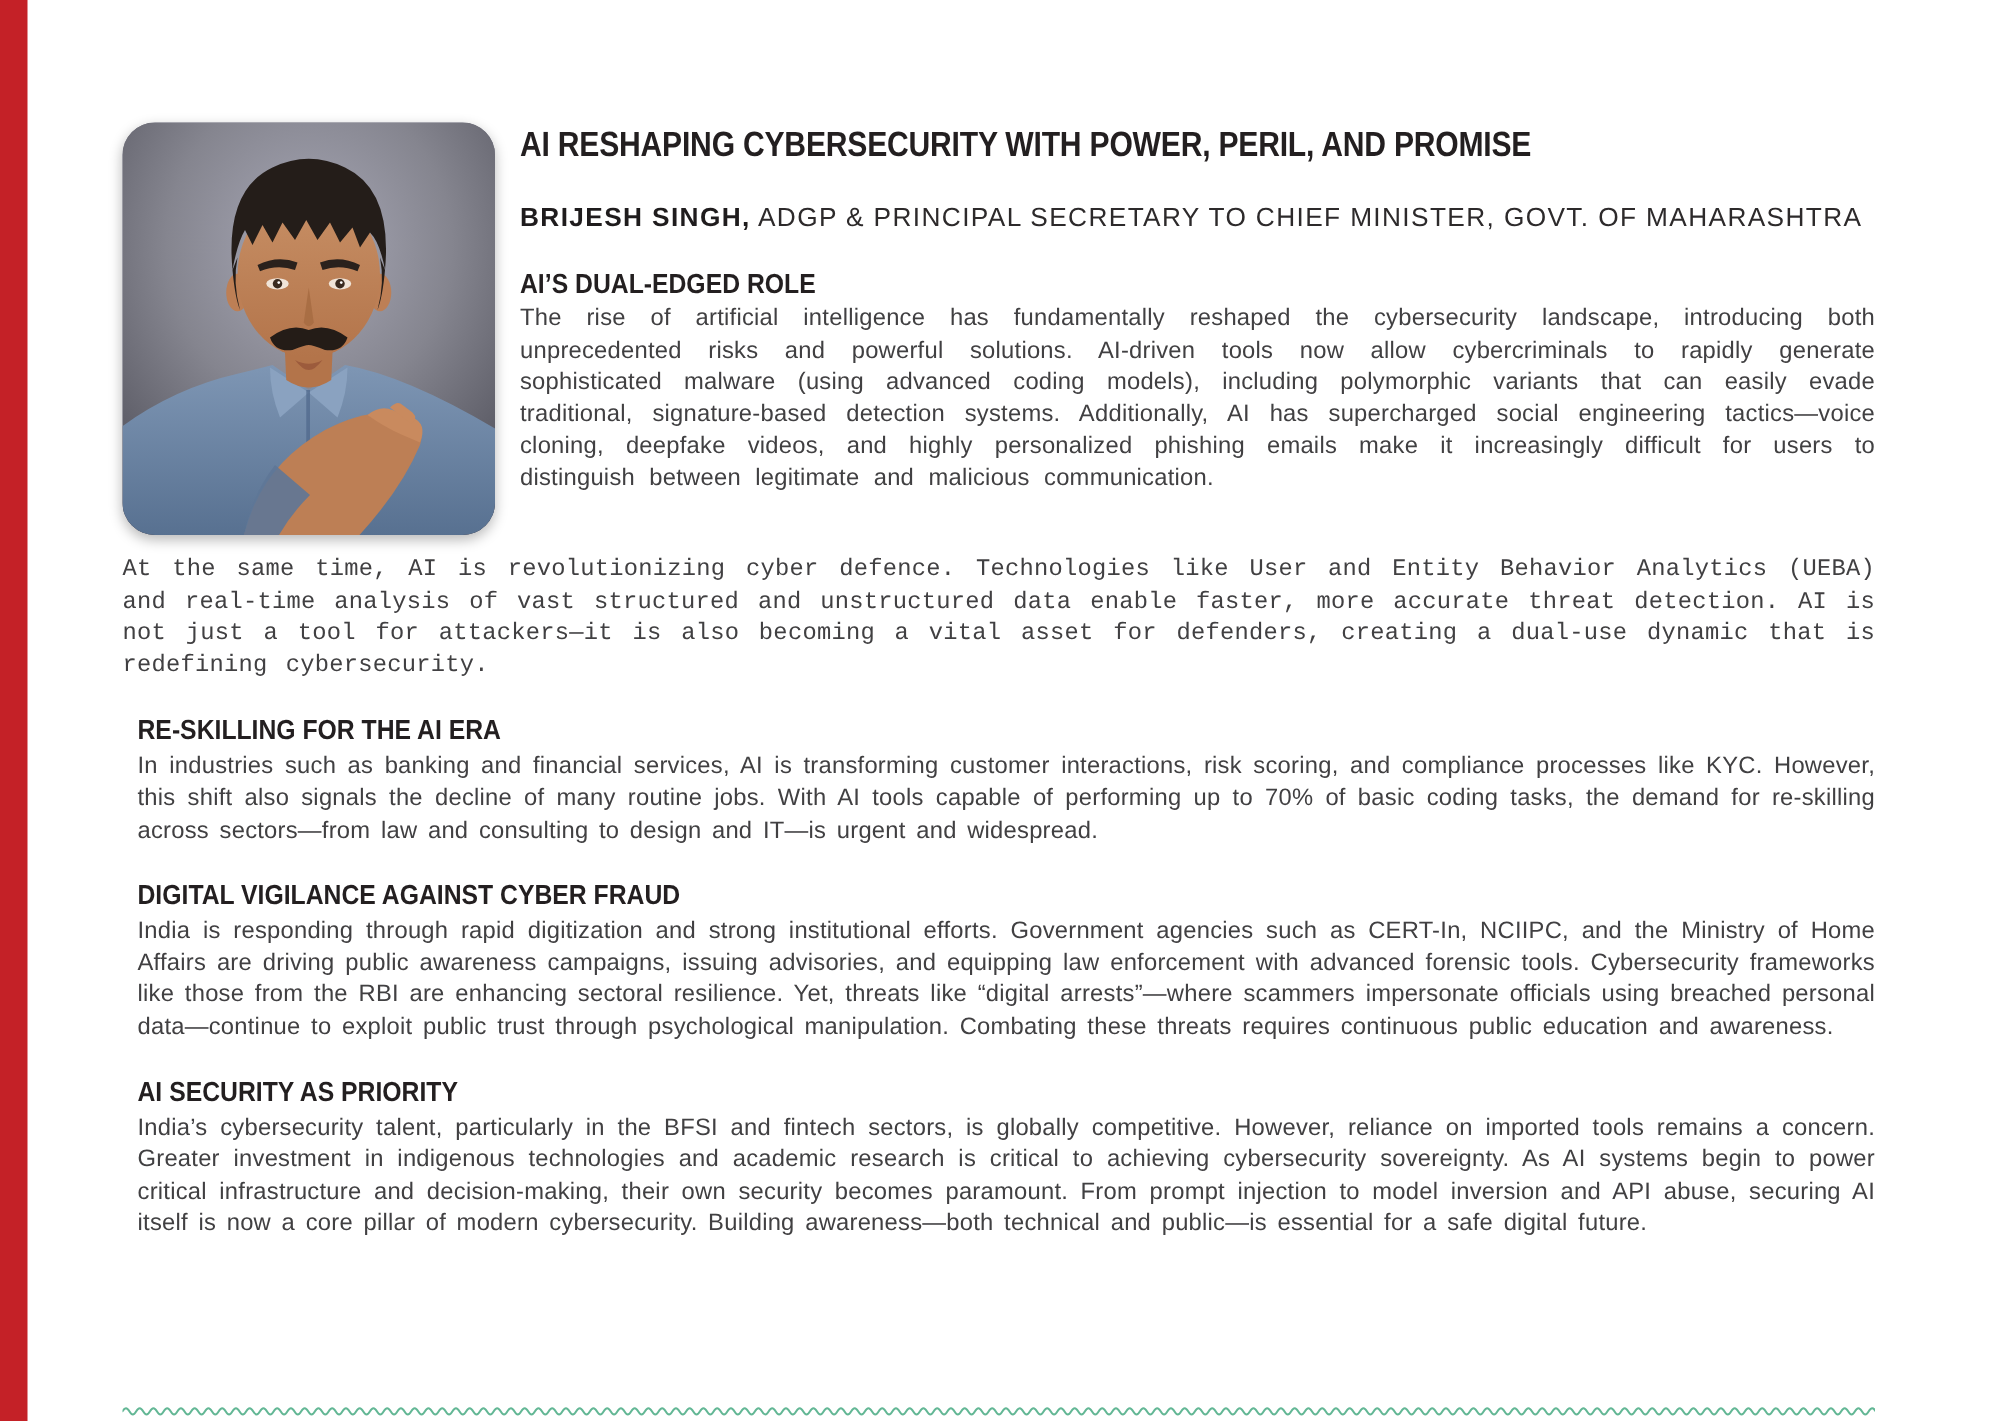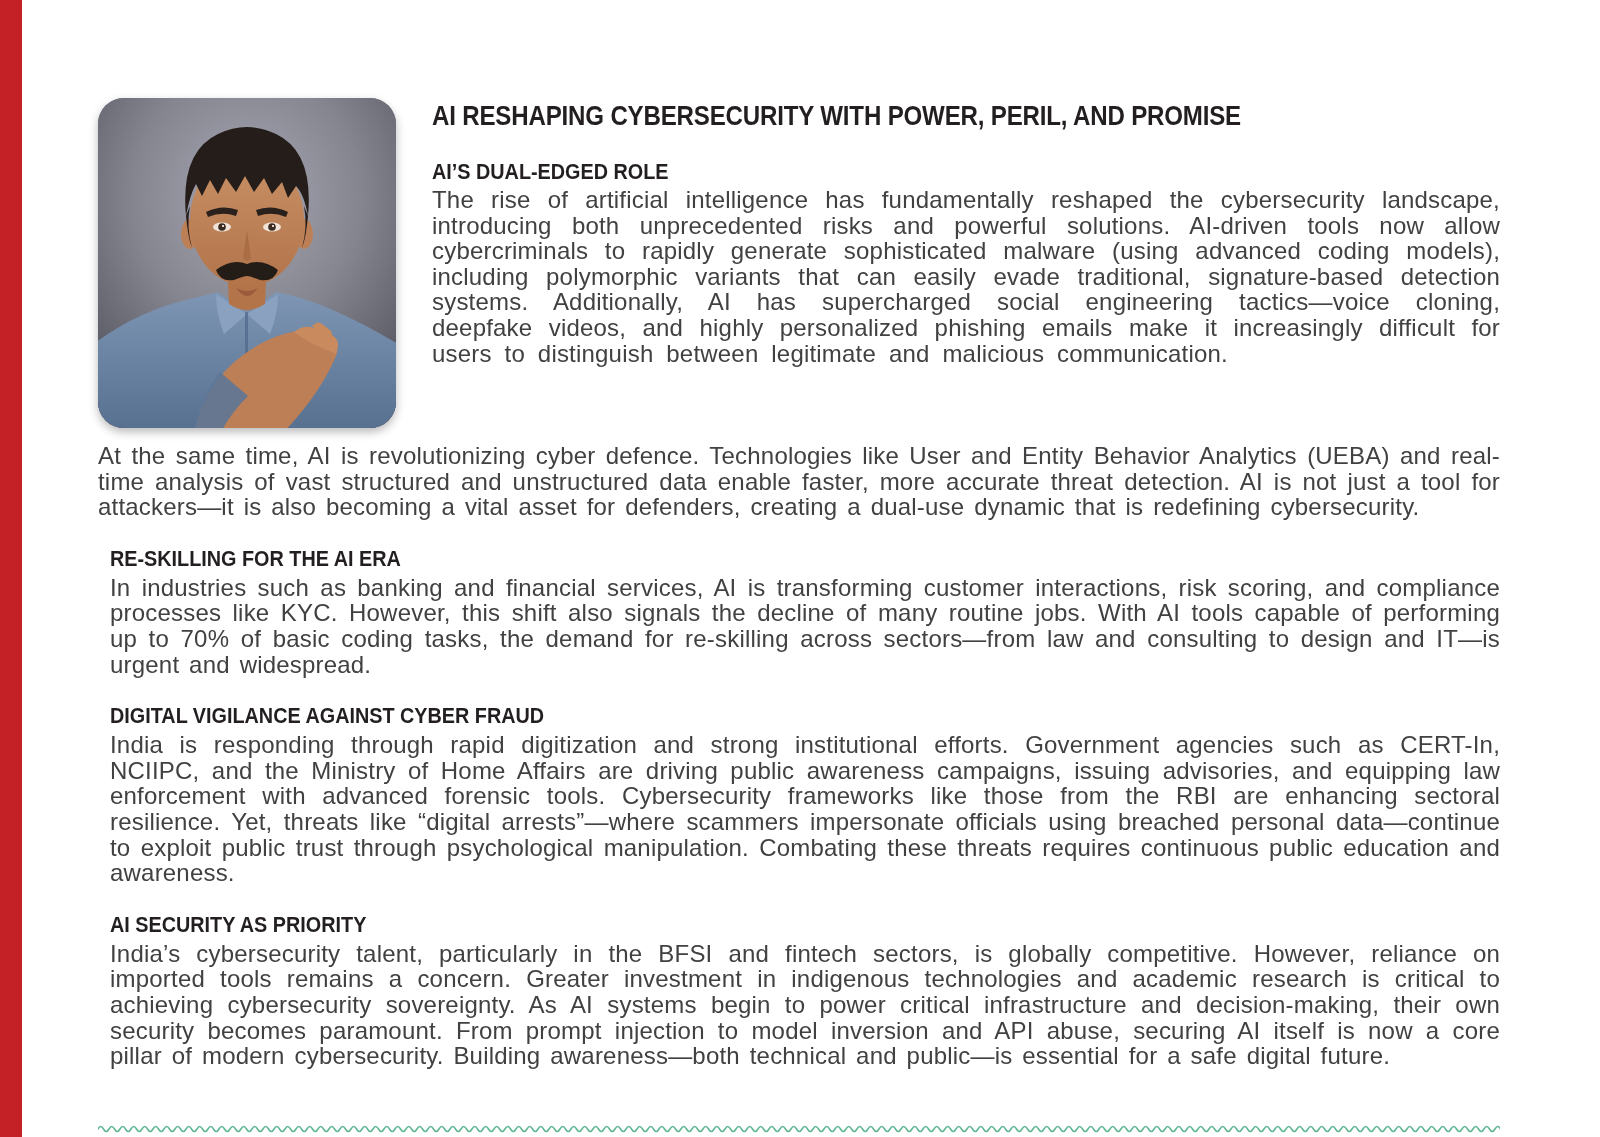--- a/index.html
+++ b/index.html
@@ -11,21 +11,21 @@
     font-family: "Liberation Sans", sans-serif;
     color: #414042;
   }
   .accent-bar {
     position: absolute; left: 0; top: 0;
     width: 22px; height: 1137px;
   }
   .content {
     position: absolute; left: 98px; top: 98px; width: 1402px;
   }
-  .lead { display: flex; gap: 36px; min-height: 330px; }
+  .lead { display: flex; gap: 20px; min-height: 330px; }
   .photo-frame {
     flex: none;
     width: 298px; height: 330px;
     border-radius: 26px;
     overflow: hidden;
     box-shadow: 0 4px 10px rgba(0,0,0,0.28);
     background: #6b6b7a;
   }
   .photo-frame svg { display: block; width: 100%; height: 100%; }
   .lead-text { flex: 1; min-width: 0; }
@@ -53,28 +53,28 @@
     font-weight: 700;
     color: #231f20;
     letter-spacing: 0;
     transform: scaleX(0.9); transform-origin: left center;
     white-space: nowrap;
     margin: 0;
   }
   .lead .section-heading { margin-top: 27px; }
   .body-text {
     margin: 2px 0 0 0;
-    font-size: 24px; line-height: 25.6px;
+    font-size: 19px; line-height: 25.6px;
     text-align: justify;
     letter-spacing: 0.2px;
     word-spacing: 3px;
     color: #414042;
   }
   .lead .body-text { word-spacing: 6px; }
-  .continuation { margin-top: 15px; }
+  .continuation { margin-top: 15px; font-family: Liberation Mono, monospace; }
   .article-section { margin-top: 26px; margin-left: 12px; }
   .article-section .body-text { margin-top: 3px; }
   .wave-divider {
     position: absolute; left: 98px; bottom: 2px;
     width: 1402px; height: 13px;
   }
 </style>
 </head>
 <body>
 
@@ -139,20 +139,23 @@
 
         <path d="M96,336 Q108,276 162,246 Q196,228 222,234 Q244,240 238,258 Q222,296 184,336 Z" fill="#bd7f55"></path>
         <path d="M196,234 Q206,226 216,230 L232,236 Q244,241 238,256 L224,250 Q210,244 196,234 Z" fill="#c98a5e"></path>
         <path d="M214,228 q6,-6 10,-2 l8,6 q5,5 -1,9 Z" fill="#c98a5e"></path>
         <path d="M96,336 Q102,300 122,274 L150,298 Q132,316 122,336 Z" fill="#5e7797" opacity="0.9"></path>
       </svg>
     </div>
 
     <div class="lead-text">
       <h1 class="page-title">AI RESHAPING CYBERSECURITY WITH POWER, PERIL, AND PROMISE</h1>
+      <div class="byline">
+        <span class="byline-name">BRIJESH SINGH,</span><span> ADGP &amp; PRINCIPAL SECRETARY TO CHIEF MINISTER, GOVT. OF MAHARASHTRA</span>
+      </div>
       <h2 class="section-heading">AI’S DUAL-EDGED ROLE</h2><br>
       <p class="body-text">The rise of artificial intelligence has fundamentally reshaped the cybersecurity landscape, introducing both unprecedented risks and powerful solutions. AI-driven tools now allow cybercriminals to rapidly generate sophisticated malware (using advanced coding models), including polymorphic variants that can easily evade traditional, signature-based detection systems. Additionally, AI has supercharged social engineering tactics—voice cloning, deepfake videos, and highly personalized phishing emails make it increasingly difficult for users to distinguish between legitimate and malicious communication.</p>
     </div>
   </div>
 
   <p class="body-text continuation">At the same time, AI is revolutionizing cyber defence. Technologies like User and Entity Behavior Analytics (UEBA) and real-time analysis of vast structured and unstructured data enable faster, more accurate threat detection. AI is not just a tool for attackers—it is also becoming a vital asset for defenders, creating a dual-use dynamic that is redefining cybersecurity.</p>
 
   <div class="article-section">
     <h2 class="section-heading">RE-SKILLING FOR THE AI ERA</h2>
     <p class="body-text">In industries such as banking and financial services, AI is transforming customer interactions, risk scoring, and compliance processes like KYC. However, this shift also signals the decline of many routine jobs. With AI tools capable of performing up to 70% of basic coding tasks, the demand for re-skilling across sectors—from law and consulting to design and IT—is urgent and widespread.</p>

